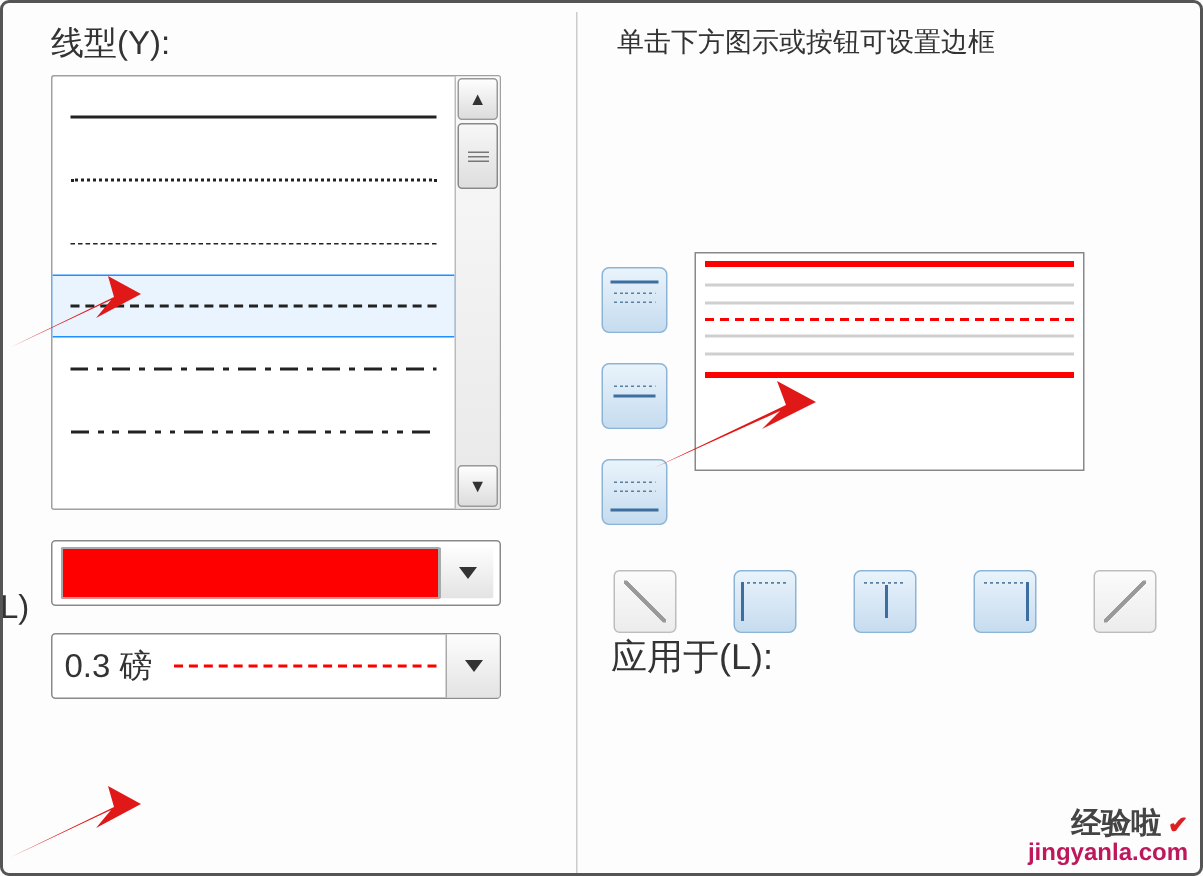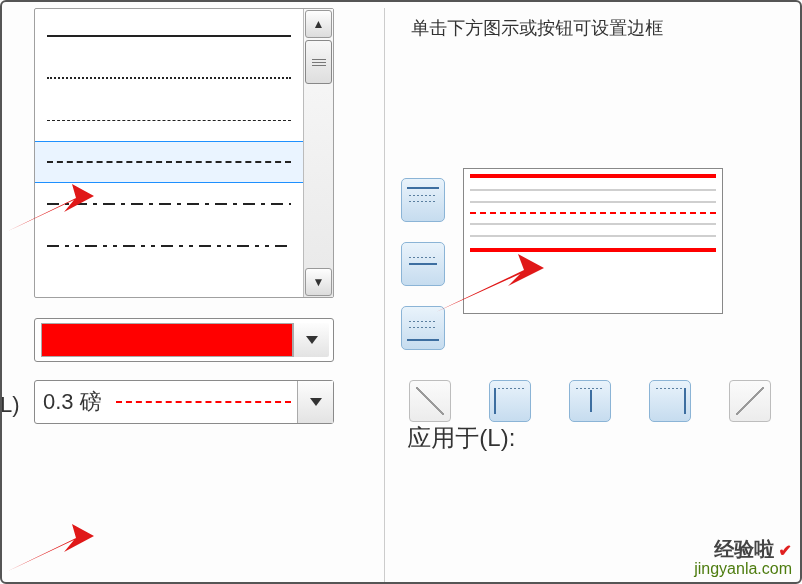--- a/index.html
+++ b/index.html
@@ -258,31 +258,34 @@
     position:absolute;
     right:8px;bottom:4px;
     font-size:16px;
     text-align:right;
     line-height:1.1;
     color:#444;
     font-family: "Segoe UI", sans-serif;
   }
   .watermark .brand{font-size:20px;font-weight:bold;font-family:Liberation Serif, serif;}
   .watermark .chk{color:#e02020;font-weight:bold;}
-  .watermark .url{font-weight:normal;color:#4d7c0f;}
+  .watermark .url{font-weight:bold;color:#be185d;}
 </style>
 </head>
 <body>
 
 <div class="container">
 
   <span class="small-left-label">L)</span>
 
   <div class="panel-left">
 
+    <div class="label">
+      <span>线型(Y):</span>
+    </div>
 
     <div class="line-list">
       <div class="line-list-inner">
         <div class="line-item">
             <div class="line-sample ls-solid"></div>
           </div>
         <div class="line-item">
             <div class="line-sample ls-dotted"></div>
           </div>
         <div class="line-item">

